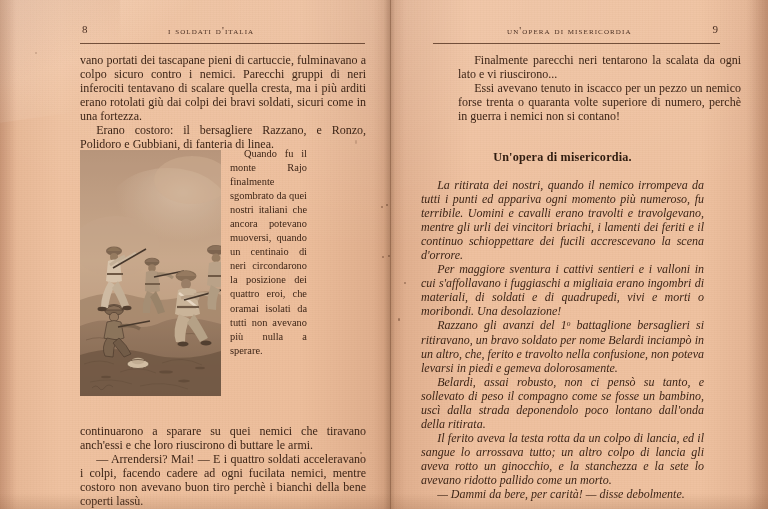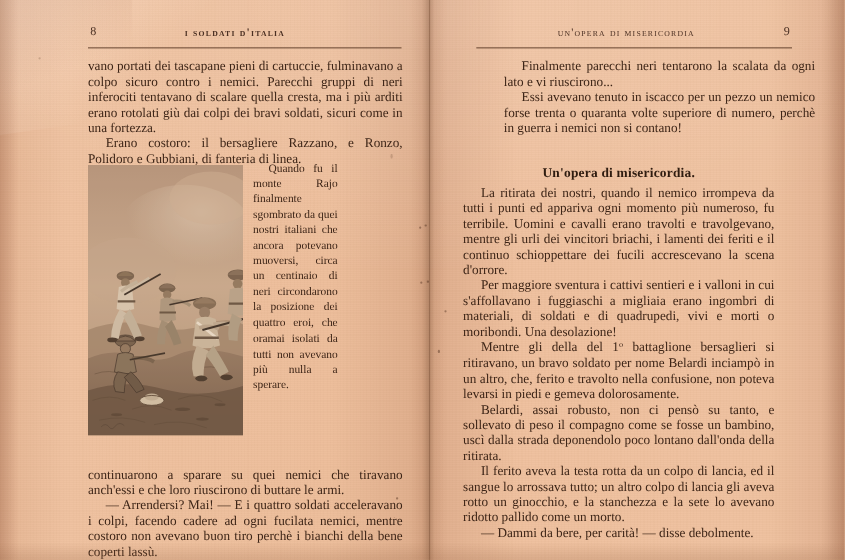--- a/index.html
+++ b/index.html
@@ -140,21 +140,21 @@
   }
   .rule {
     position: absolute;
     height: 1px;
     background: #5d3b28;
     opacity: 0.85;
   }
 
   
   #lp-folio { left: 82px; }
-  #lp-title { left: 168px; font-weight: bold; }
+  #lp-title { left: 168px; }
   #lp-rule  { left: 80px; top: 43px; width: 285px; }
 
   
   #rp-title { left: 110px; }
   #rp-folio { right: 62px; }
   #rp-rule  { left: 36px; top: 43px; width: 287px; }
 
   .textblock {
     position: absolute;
     color: #3d2517;
@@ -204,21 +204,21 @@
   #rp-top    { left: 434px; top: 53px;  width: 283px; margin-left: 24px; }
   #rp-head   {
     position: absolute;
     left: 421px; top: 150px; width: 283px;
     text-align: center;
     font-weight: bold;
     font-size: 12.2px;
     color: #2f1c10;
     letter-spacing: 0.2px;
   }
-  #rp-body   { left: 421px; top: 168px; width: 283px; }
+  #rp-body   { left: 421px; top: 178px; width: 283px; font-style: italic; }
 
   sup.ord {
     font-size: 0.62em;
     vertical-align: 0.42em;
     line-height: 0;
   }
 </style>
 </head>
 <body>
 
@@ -387,21 +387,21 @@
 
           <g stroke="#3e2e22" stroke-width="0.6" opacity="0.7" fill="none">
             <path d="M12 238 q4 -4 7 0 q3 4 6 -1 q4 -4 8 0"></path>
           </g>
 
           <rect x="0" y="0" width="141" height="246" fill="#d2a98a" opacity="0.16"></rect>
         </svg>
       </div>
 
       <div id="lp-narrow">
-        <p class="indent">Quando fu il monte Rajo finalmente sgombrato da quei nostri italiani che ancora potevano muoversi, circa un centinaio di neri circondarono la posizione dei quattro eroi, che oramai isolati da tutti non avevano più nulla a sperare.</p>
+        <p class="indent">Quando fu il monte Rajo finalmente sgombrato da quei nostri italiani che ancora potevano muoversi, quando un centinaio di neri circondarono la posizione dei quattro eroi, che oramai isolati da tutti non avevano più nulla a sperare.</p>
       </div>
     </div>
 
     <div class="textblock" id="lp-bottom">
       <p>continuarono a sparare su quei nemici che tiravano anch'essi e che loro riuscirono di buttare le armi.</p>
       <p class="indent">— Arrendersi? Mai! — E i quattro soldati acceleravano i colpi, facendo cadere ad ogni fucilata nemici, mentre costoro non avevano buon tiro perchè i bianchi della bene coperti lassù.</p>
     </div>
   </div>
 
   <div class="page-leaf" id="right-page">
@@ -418,21 +418,21 @@
     <p class="indent">Finalmente parecchi neri tentarono la scalata da ogni lato e vi riuscirono...</p>
     <p class="indent">Essi avevano tenuto in iscacco per un pezzo un nemico forse trenta o quaranta volte superiore di numero, perchè in guerra i nemici non si contano!</p>
   </div>
 
   <div id="rp-head">Un'opera di misericordia.</div>
 
   <div class="textblock" id="rp-body">
     <p class="indent">La ritirata dei nostri, quando il nemico irrompeva da tutti i punti ed appariva ogni momento più numeroso, fu terribile. Uomini e cavalli erano travolti e travolgevano, mentre gli urli dei vincitori briachi, i lamenti dei feriti e il continuo schioppettare dei fucili accrescevano la scena d'orrore.</p>
     <p class="indent">Per maggiore sventura i cattivi sentieri e i valloni in cui s'affollavano i fuggiaschi a migliaia erano ingombri di materiali, di soldati e di quadrupedi, vivi e morti o moribondi. Una desolazione!</p>
     <p class="indent">
-      <span>Mentre gli della del </span><span>1</span><sup class="ord">o</sup><span> battaglione bersaglieri si ritiravano, un bravo soldato per nome Belardi inciampò in un altro, che, ferito e travolto nella confusione, non poteva levarsi in piedi e gemeva dolorosamente.</span>
+      <span>Razzano gli avanzi del </span><span>1</span><sup class="ord">o</sup><span> battaglione bersaglieri si ritiravano, un bravo soldato per nome Belardi inciampò in un altro, che, ferito e travolto nella confusione, non poteva levarsi in piedi e gemeva dolorosamente.</span>
     </p>
     <p class="indent">Belardi, assai robusto, non ci pensò su tanto, e sollevato di peso il compagno come se fosse un bambino, uscì dalla strada deponendolo poco lontano dall'onda della ritirata.</p>
     <p class="indent">Il ferito aveva la testa rotta da un colpo di lancia, ed il sangue lo arrossava tutto; un altro colpo di lancia gli aveva rotto un ginocchio, e la stanchezza e la sete lo avevano ridotto pallido come un morto.</p>
     <p class="indent">— Dammi da bere, per carità! — disse debolmente.</p>
   </div>
 
   <div class="gutter"></div>
   <div class="gutter-line"></div>
   <div class="edge-right"></div>
   <div class="edge-left"></div>

